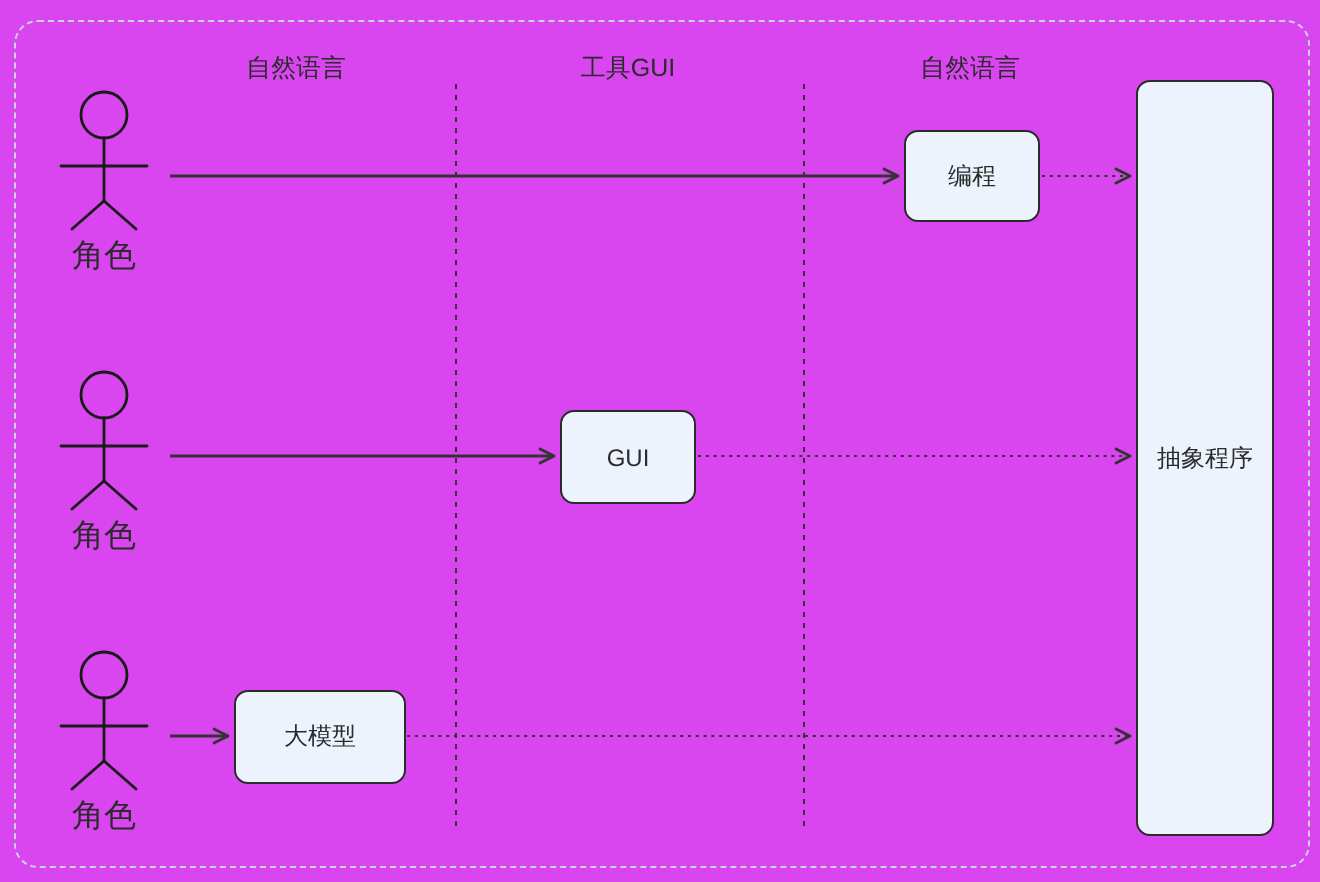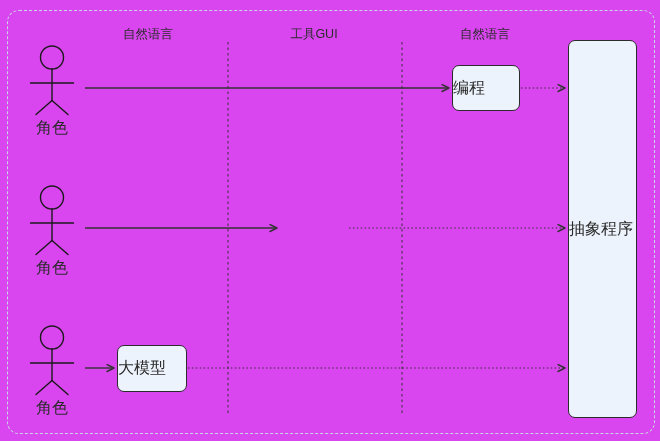--- a/index.html
+++ b/index.html
@@ -41,28 +41,28 @@
     white-space: nowrap;
   }
   .node {
     position: absolute;
     box-sizing: border-box;
     background: #edf3fc;
     border: 1.5px solid #2b2b2b;
     border-radius: 7px;
     display: flex;
     align-items: center;
-    justify-content: flex-start;
-    font-size: 16px;
+    justify-content: center;
+    font-size: 12px;
     color: #2b2b2b;
     text-align: center;
   }
   .node-coding { left: 452px; top: 65px;  width: 68px; height: 46px; }
   .node-gui    { left: 280px; top: 205px; width: 68px; height: 47px; }
-  .node-llm    { left: 117px; top: 345px; width: 70px; height: 47px; }
+  .node-llm    { left: 117px; top: 345px; width: 86px; height: 47px; }
   .node-target { left: 568px; top: 40px;  width: 69px; height: 378px; }
   .actor-label {
     position: absolute;
     transform: translateX(-50%);
     left: 52px;
     font-size: 16px;
     color: #2b2b2b;
     white-space: nowrap;
   }
   .actor-label.r1 { top: 118px; }
@@ -119,20 +119,23 @@
     <line x1="188" y1="368" x2="565" y2="368" stroke="#333333" stroke-width="1.1" stroke-dasharray="1.5 2.4" marker-end="url(#arrow)"></line>
   </svg>
 
   <div class="col-header" style="left:148px">自然语言</div>
   <div class="col-header" style="left:314px">工具GUI</div>
   <div class="col-header" style="left:485px">自然语言</div>
 
   <div class="node node-coding">
     <span>编程</span>
   </div>
+  <div class="node node-gui">
+    <span>GUI</span>
+  </div>
   <div class="node node-llm">
     <span>大模型</span>
   </div>
   <div class="node node-target">
     <span>抽象程序</span>
   </div>
 
   <div class="actor-label r1">角色</div>
   <div class="actor-label r2">角色</div>
   <div class="actor-label r3">角色</div>

